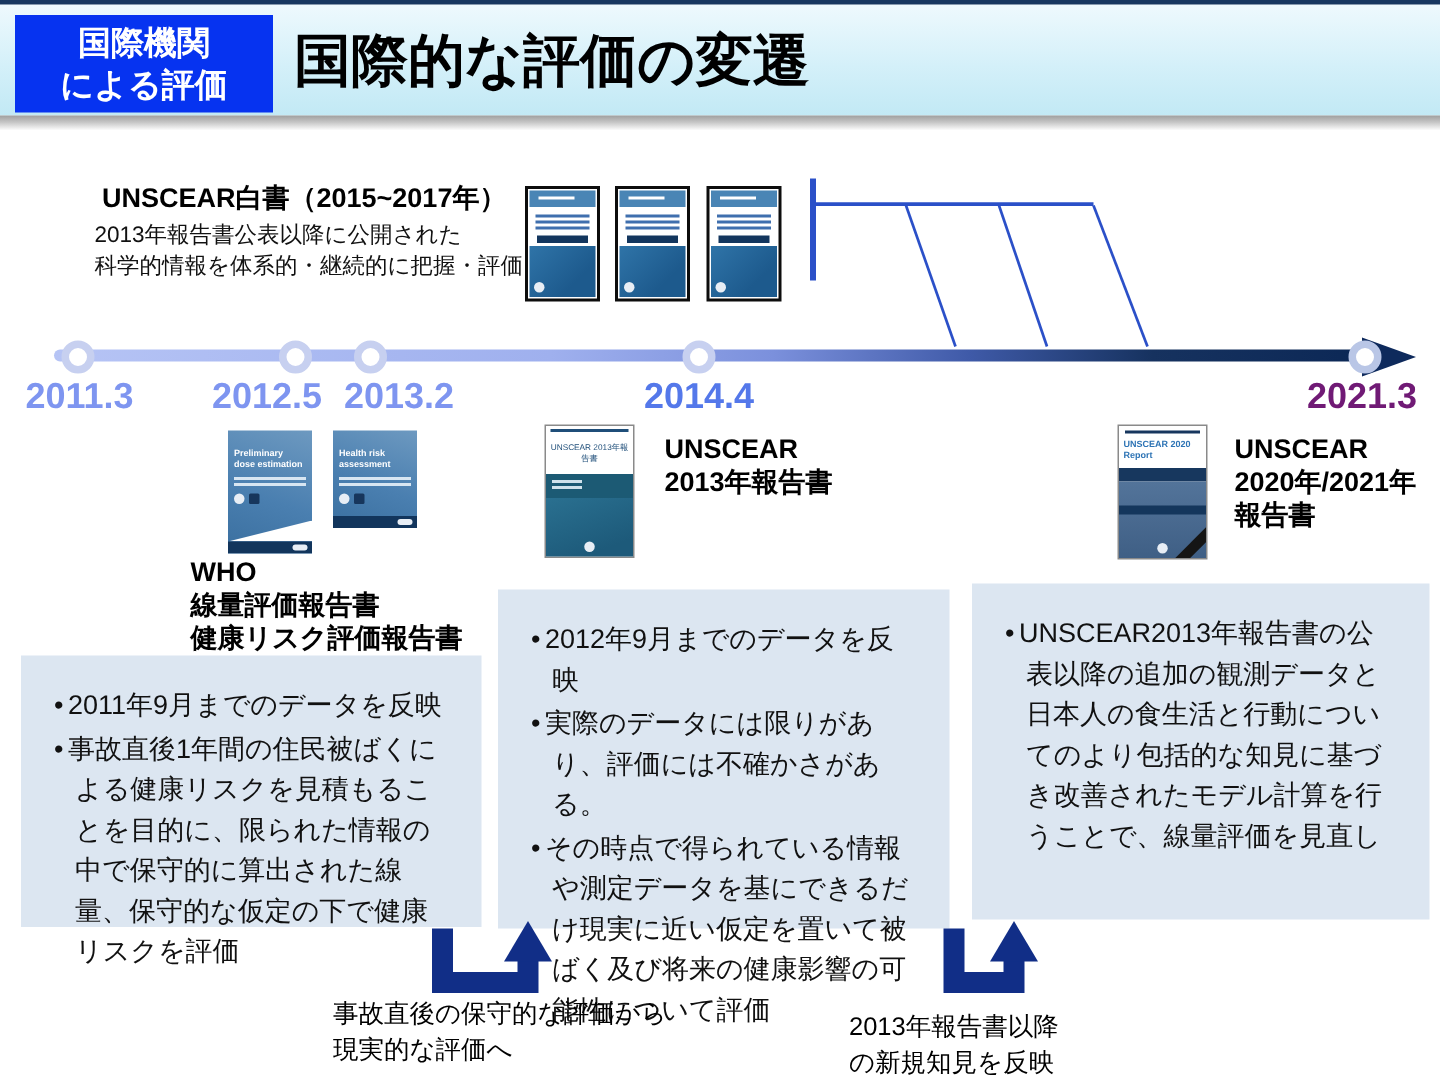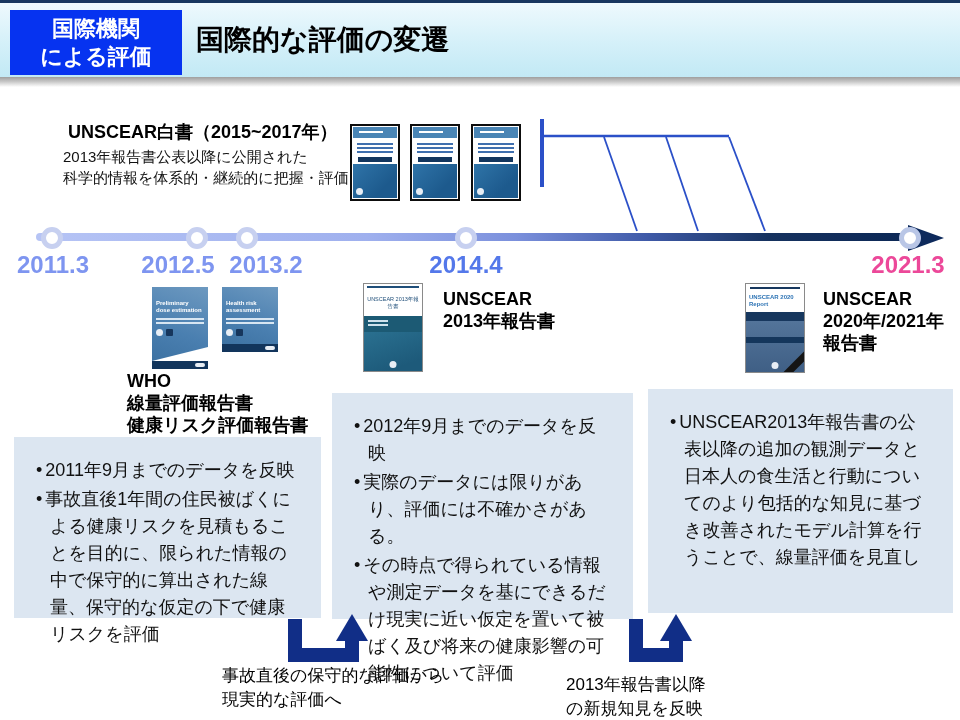--- a/index.html
+++ b/index.html
@@ -18,21 +18,21 @@
   }
   .badge {
     position:absolute; left:10px; top:7px; width:172px; height:65px;
     background:#0633f0; color:#ffffff; font-weight:bold; font-size:22px;
     line-height:1.25; text-align:center; white-space:pre-line;
     display:flex; align-items:center; justify-content:center;
   }
   .page-title {
     position:absolute; left:196px; top:0; height:74px;
     display:flex; align-items:center;
-    font-size:28px; font-weight:bold; color:#000;
+    font-size:38px; font-weight:bold; color:#000;
   }
   .header-shadow {
     position:absolute; top:77px; left:0; width:960px; height:10px;
     background:linear-gradient(180deg,#9f9f9f 0%,#c6c6c6 45%,#ffffff 100%);
   }
 
   
   .wp-heading { position:absolute; left:68px; top:120px; font-size:18px; font-weight:bold; color:#000; }
   .wp-desc    { position:absolute; left:63px; top:147px; font-size:15px; color:#111; line-height:1.38; white-space:pre-line; }
 
@@ -57,21 +57,21 @@
   .tl-head {
     position:absolute; left:908px; top:225px; width:0; height:0;
     border-left:36px solid #0e2a5c; border-top:13px solid transparent; border-bottom:13px solid transparent;
   }
   .tl-dot {
     position:absolute; top:227px; width:22px; height:22px; border-radius:50%;
     background:#fff; border:5px solid #c7d0f0; transform:translateX(-50%);
   }
   .tl-dot.dark { border-color:#b9c6e6; }
   .tl-date { position:absolute; top:251px; transform:translateX(-50%); font-size:24px; font-weight:bold; }
-  .c-light { color:#7e95f0; } .c-mid { color:#5478ea; } .c-dark { color:#ec4899; }
+  .c-light { color:#7e95f0; } .c-mid { color:#5478ea; } .c-dark { color:#701a75; }
 
   
   .who-cover {
     position:absolute; top:287px; width:56px; overflow:hidden;
     background:linear-gradient(200deg,#6d99c0 0%,#4a7fb0 55%,#3a6f9f 100%);
   }
   .who-cover .wtitle { color:#fff; font-weight:bold; font-size:6px; line-height:1.15; padding:13px 4px 2px; }
   .who-cover .ml  { height:2px; background:#d8e6f2; margin:2px 4px; }
   .who-cover .icons { display:flex; gap:3px; padding:3px 4px; }
   .who-cover .icons span { width:7px; height:7px; border-radius:50%; background:#e8eef5; display:inline-block; }

